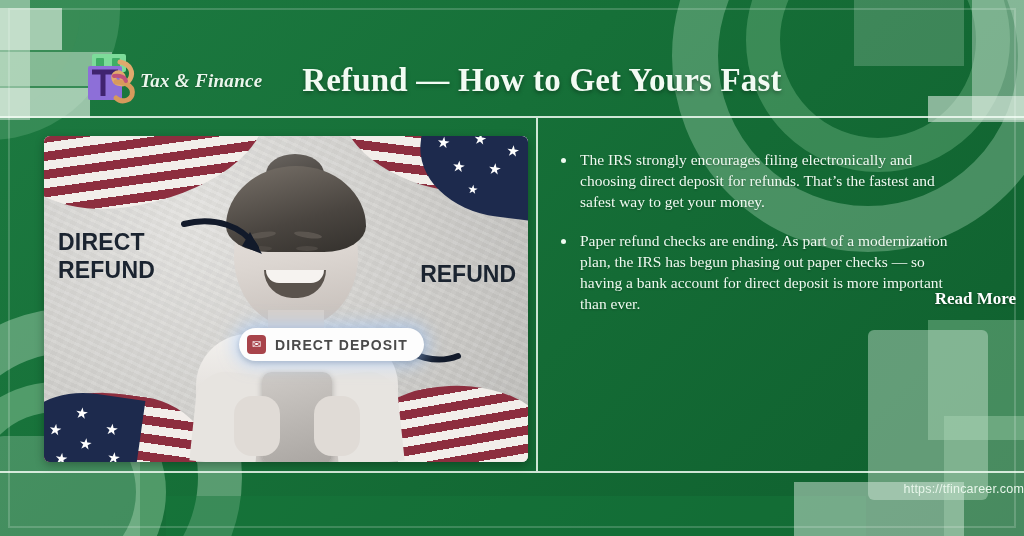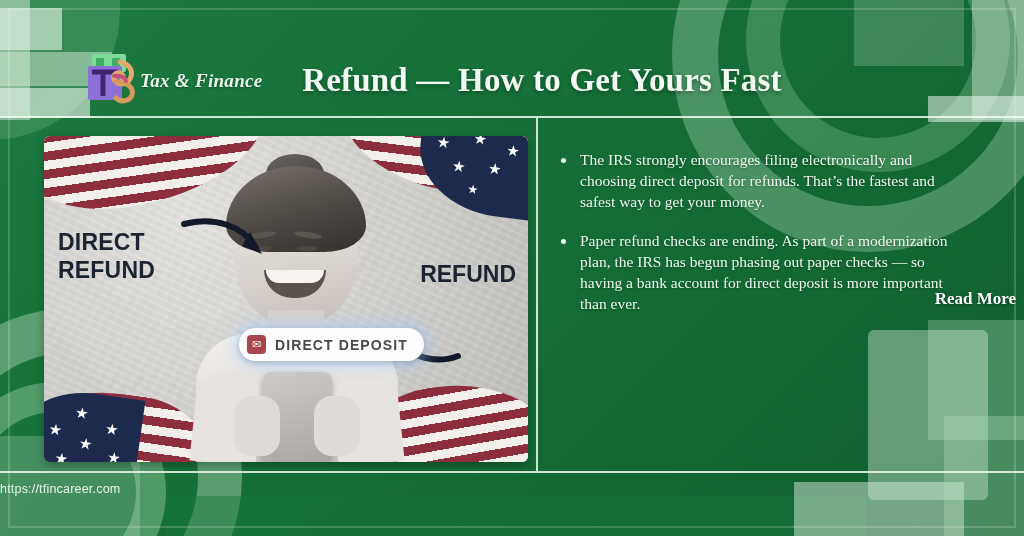--- a/index.html
+++ b/index.html
@@ -177,21 +177,21 @@
   ul.bullets li{position:relative;padding-left:24px;margin-bottom:19px;
     color:#eefaf0;font-size:15.5px;line-height:1.34;
     font-family:"Liberation Serif",serif;
     text-shadow:0 1px 2px rgba(0,0,0,.3);}
   ul.bullets li:before{content:"";position:absolute;left:5px;top:8px;
     width:5px;height:5px;border-radius:50%;background:#eefaf0;}
   .readmore{position:absolute;right:8px;top:289px;color:#ffffff;
     font-size:17px;font-weight:700;font-family:"Liberation Serif",serif;
     text-shadow:0 1px 3px rgba(0,0,0,.4);cursor:pointer;}
 
-  .url{position:absolute;left:0;right:0;top:482px;text-align:left;
+  .url{position:absolute;left:0;right:0;top:482px;text-align:right;
     color:#e7f6ea;font-size:12.5px;font-family:"Liberation Sans",sans-serif;
     letter-spacing:.2px;}
 </style>
 </head>
 <body>
 
 <div class="poster">
 
   <div class="bg">
     <div class="arcL"></div>

